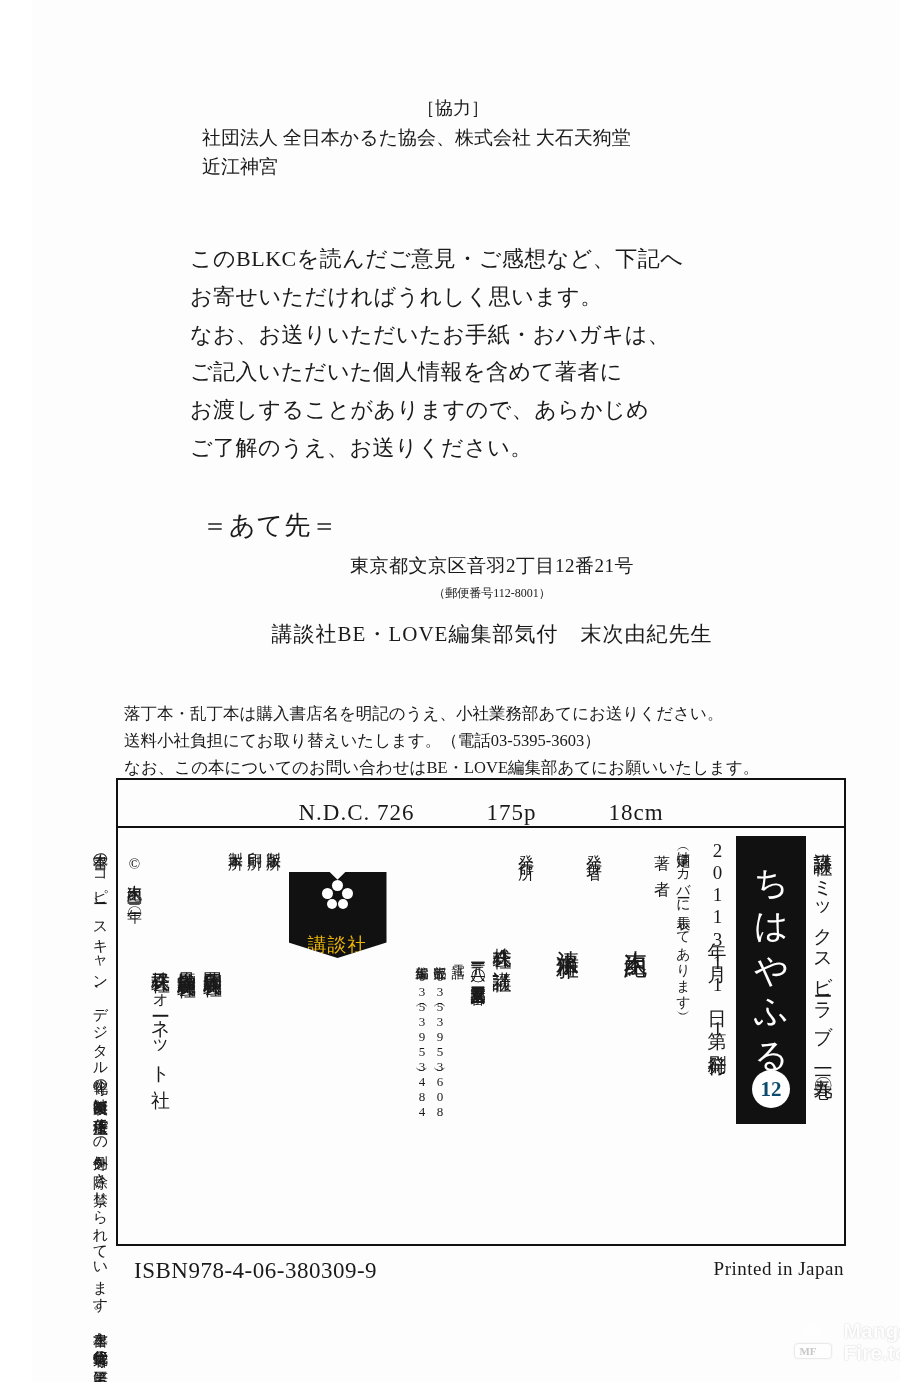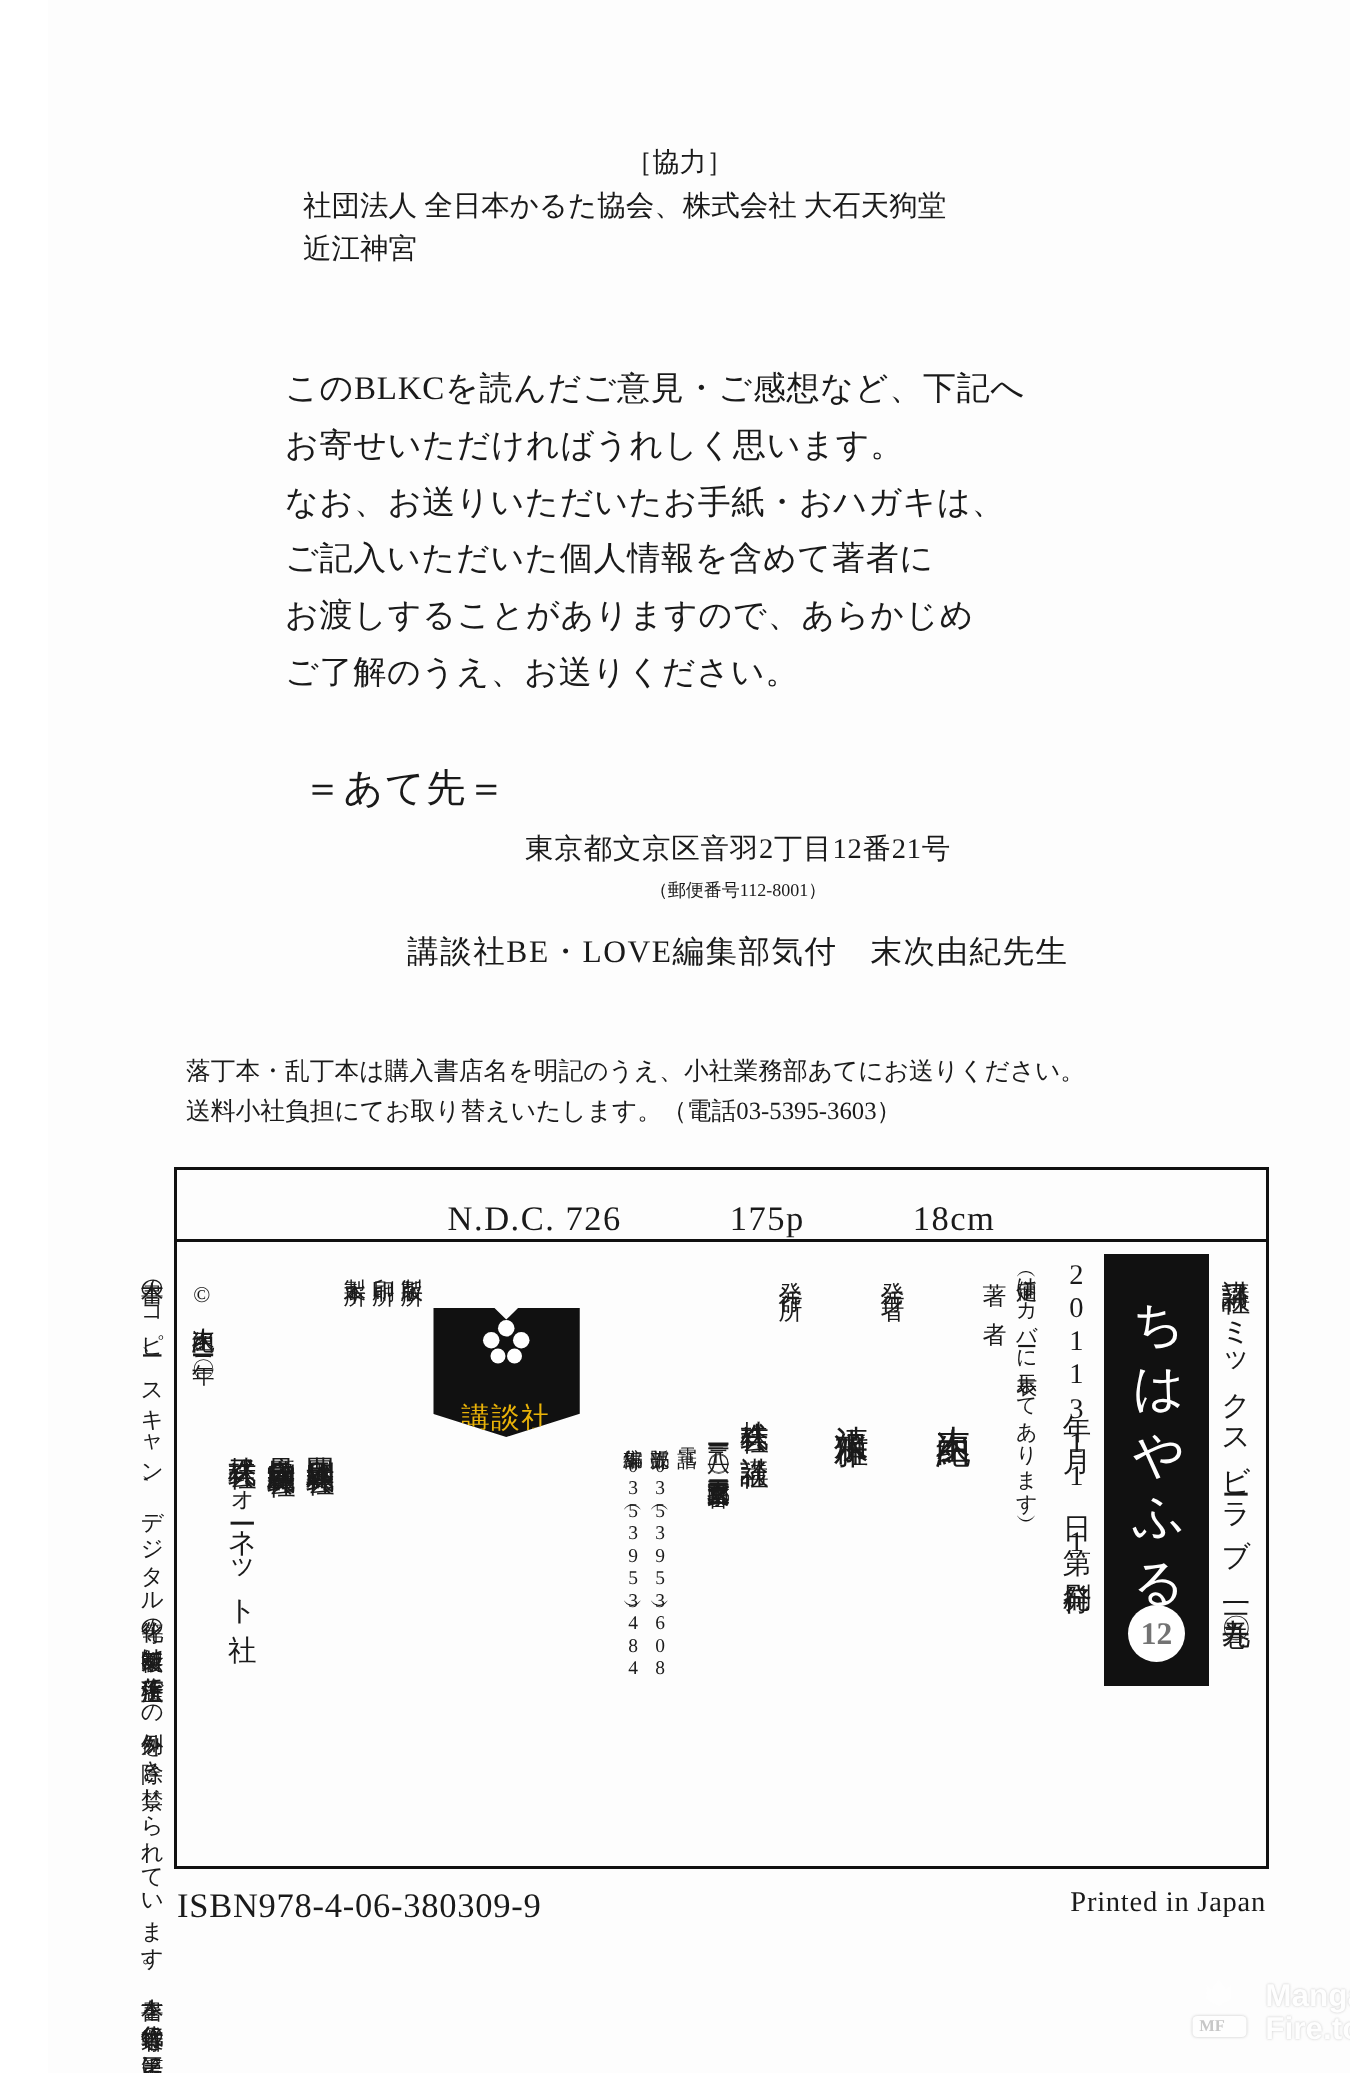--- a/index.html
+++ b/index.html
@@ -158,21 +158,21 @@
     font-size: 34px;
     letter-spacing: 4px;
     line-height: 1;
   }
   .vol-circle {
     margin-top: 10px;
     width: 38px;
     height: 38px;
     border-radius: 50%;
     background: #fff;
-    color: #737373;
+    color: #0c4a6e;
     display: flex;
     align-items: center;
     justify-content: center;
     font-size: 21px;
     font-weight: bold;
   }
 
   .pub-date {
     font-size: 19px;
     letter-spacing: 1px;
@@ -285,21 +285,21 @@
   .warn-col {
     font-size: 15px;
     letter-spacing: 0.5px;
     line-height: 1.45;
     margin-top: 6px;
   }
 
   
   .isbn {
     position: absolute;
-    left: 86px;
+    left: 102px;
     top: 1258px;
     font-size: 23px;
     letter-spacing: 0.5px;
   }
   .printed {
     position: absolute;
     right: 88px;
     top: 1258px;
     font-size: 19px;
     letter-spacing: 0.5px;
@@ -382,20 +382,21 @@
   <div class="address">
     <div class="addr-title">＝あて先＝</div>
     <div class="addr-line1">東京都文京区音羽2丁目12番21号</div>
     <div class="addr-line2">（郵便番号112-8001）</div>
     <div class="addr-line3">講談社BE・LOVE編集部気付　末次由紀先生</div>
   </div>
 
   <div class="notice">
     <div>落丁本・乱丁本は購入書店名を明記のうえ、小社業務部あてにお送りください。</div>
     <div>送料小社負担にてお取り替えいたします。（電話03-5395-3603）</div>
+    <div>なお、この本についてのお問い合わせはBE・LOVE編集部あてにお願いいたします。</div>
   </div>
 
   <div class="colophon">
     <div class="colophon-head">
       <span>N.D.C. 726</span>
       <span>175p</span>
       <span>18cm</span>
     </div>
 
     <div class="colophon-body">

